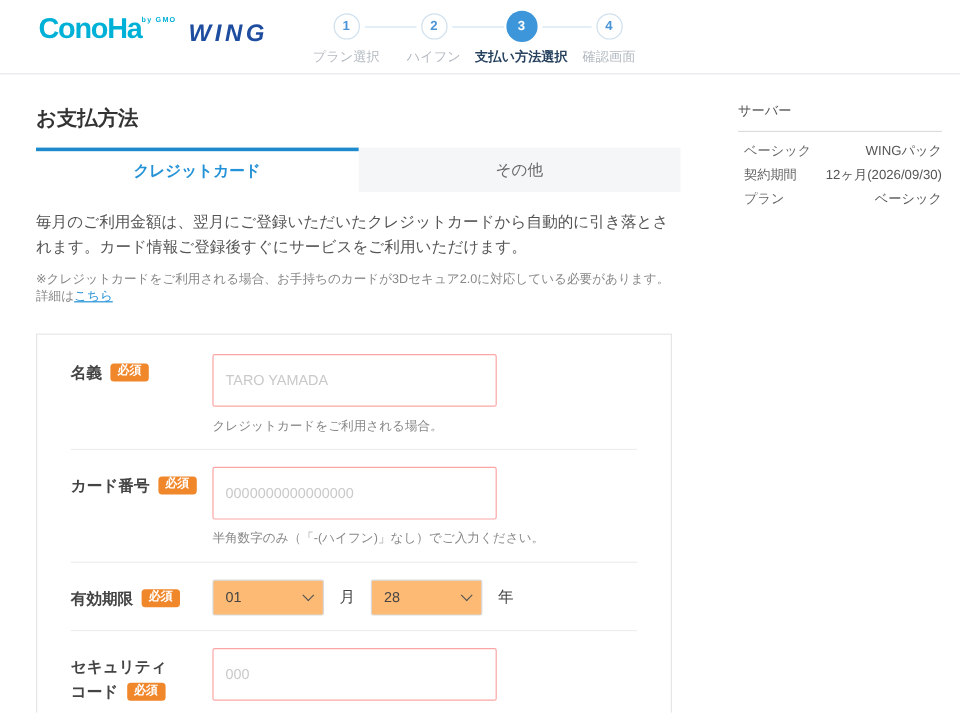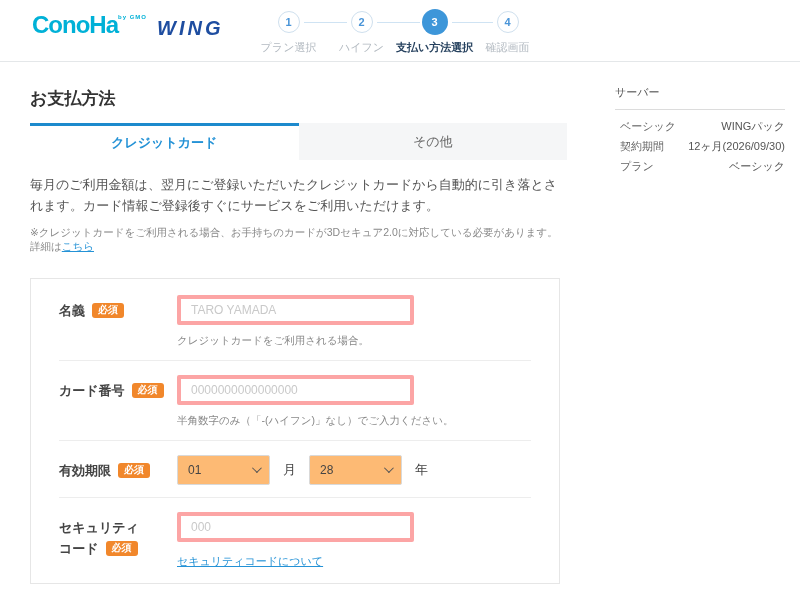--- a/index.html
+++ b/index.html
@@ -38,21 +38,21 @@
   .link { color:#2492d6; text-decoration:underline; cursor:pointer; }
 
   
   .form-box { margin-top:24px; width:530px; border:1px solid #e6e6e6; background:#fff; padding:2px 28px; }
   .form-row { display:flex; padding:14px 0 12px 0; }
   .form-row + .form-row { border-top:1px solid #ededed; }
   .form-label-col { width:118px; padding-top:7px; font-size:13px; font-weight:bold; color:#444; }
   .label-line { display:inline-flex; align-items:center; }
   .required-badge { display:inline-block; background:#f1872b; color:#fff; font-size:10px; font-weight:bold; border-radius:3px; padding:2px 6px 3px 6px; margin-left:7px; line-height:1; }
   .form-field-col { flex:1; }
-  .text-input { width:237px; height:30px; border:4px solid #fca5a5; border-radius:2px; padding:0 10px; font-size:12px; color:#333; font-family:"Liberation Sans","DejaVu Sans",sans-serif; }
+  .text-input { width:237px; height:44px; border:1px solid #fca5a5; border-radius:2px; padding:0 10px; font-size:12px; color:#333; font-family:"Liberation Sans","DejaVu Sans",sans-serif; }
   .text-input::placeholder { color:#c9c9c9; }
   .help-text { margin-top:9px; font-size:10.5px; color:#888; }
   .field-link { display:inline-block; margin-top:12px; font-size:11px; }
 
   .expiry-field { display:flex; align-items:center; }
   .select-box { width:93px; height:30px; border:1px solid #d9d9d9; border-radius:2px; background:#fdba74; display:flex; align-items:center; justify-content:space-between; padding:0 10px; font-size:12px; color:#444; cursor:pointer; }
   .chevron-down { width:7px; height:7px; border-right:1.5px solid #555; border-bottom:1.5px solid #555; transform:rotate(45deg) translateY(-2px); }
   .unit { font-size:13px; color:#444; margin:0 13px; }
 
   

